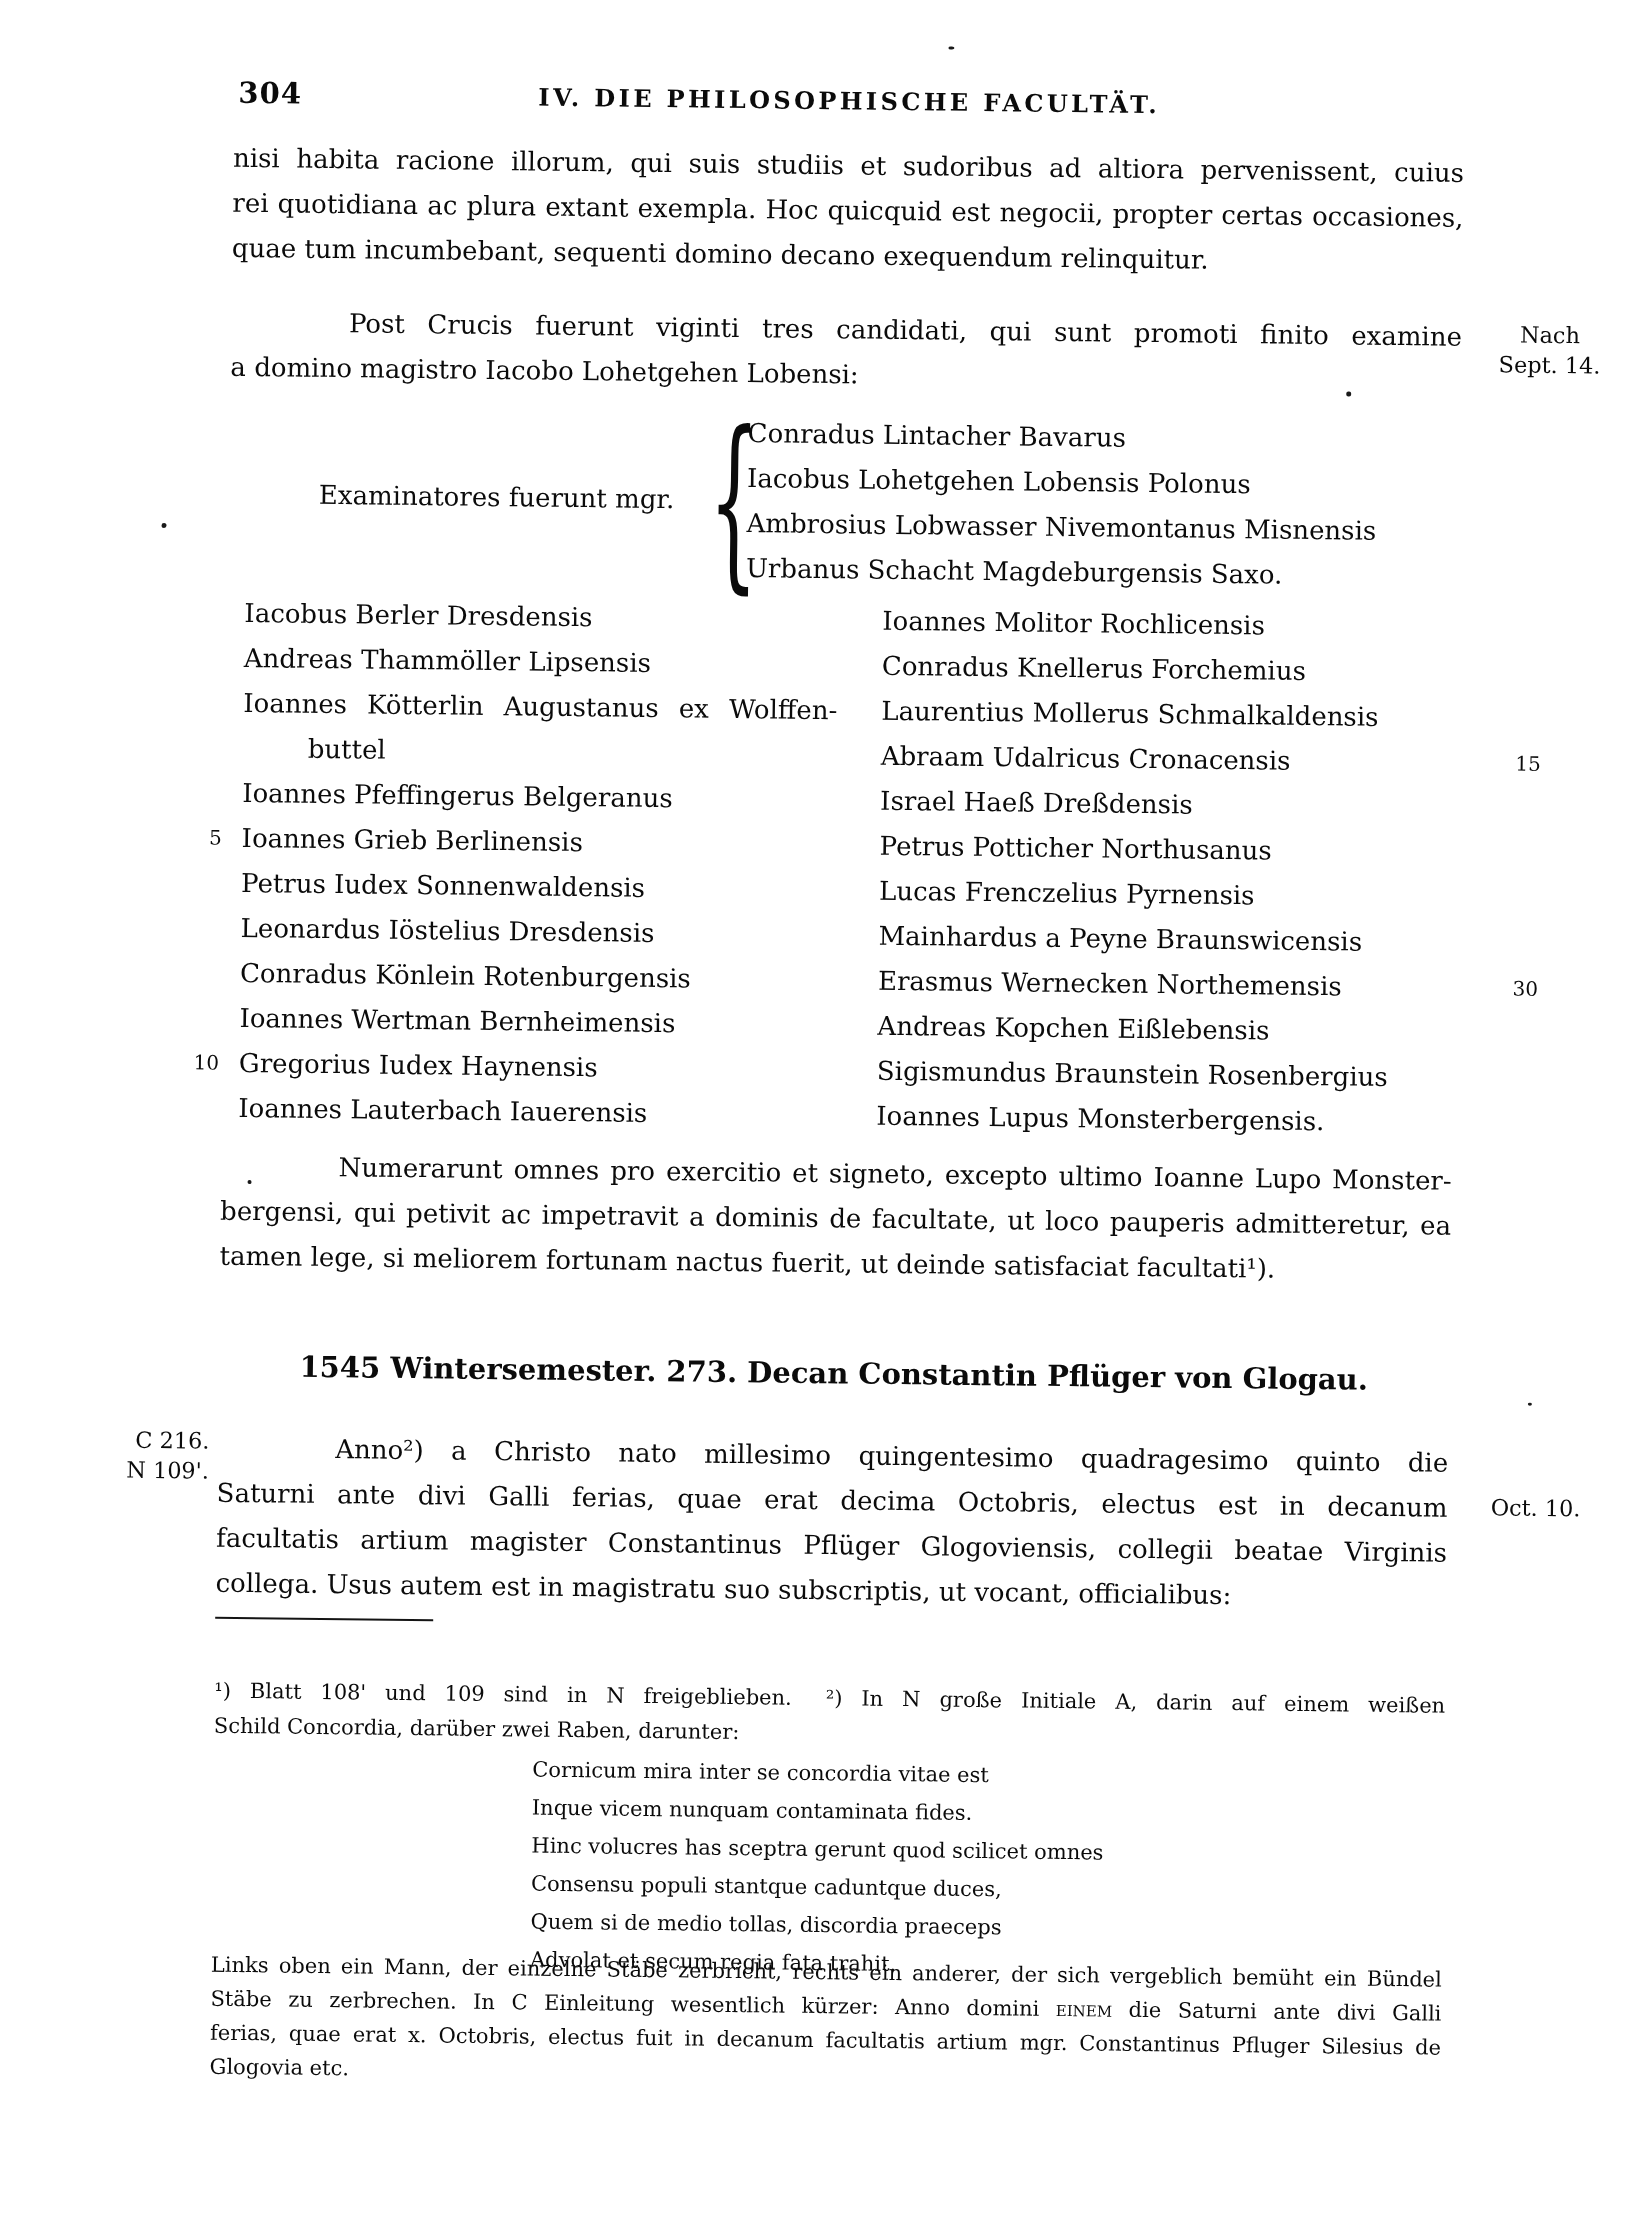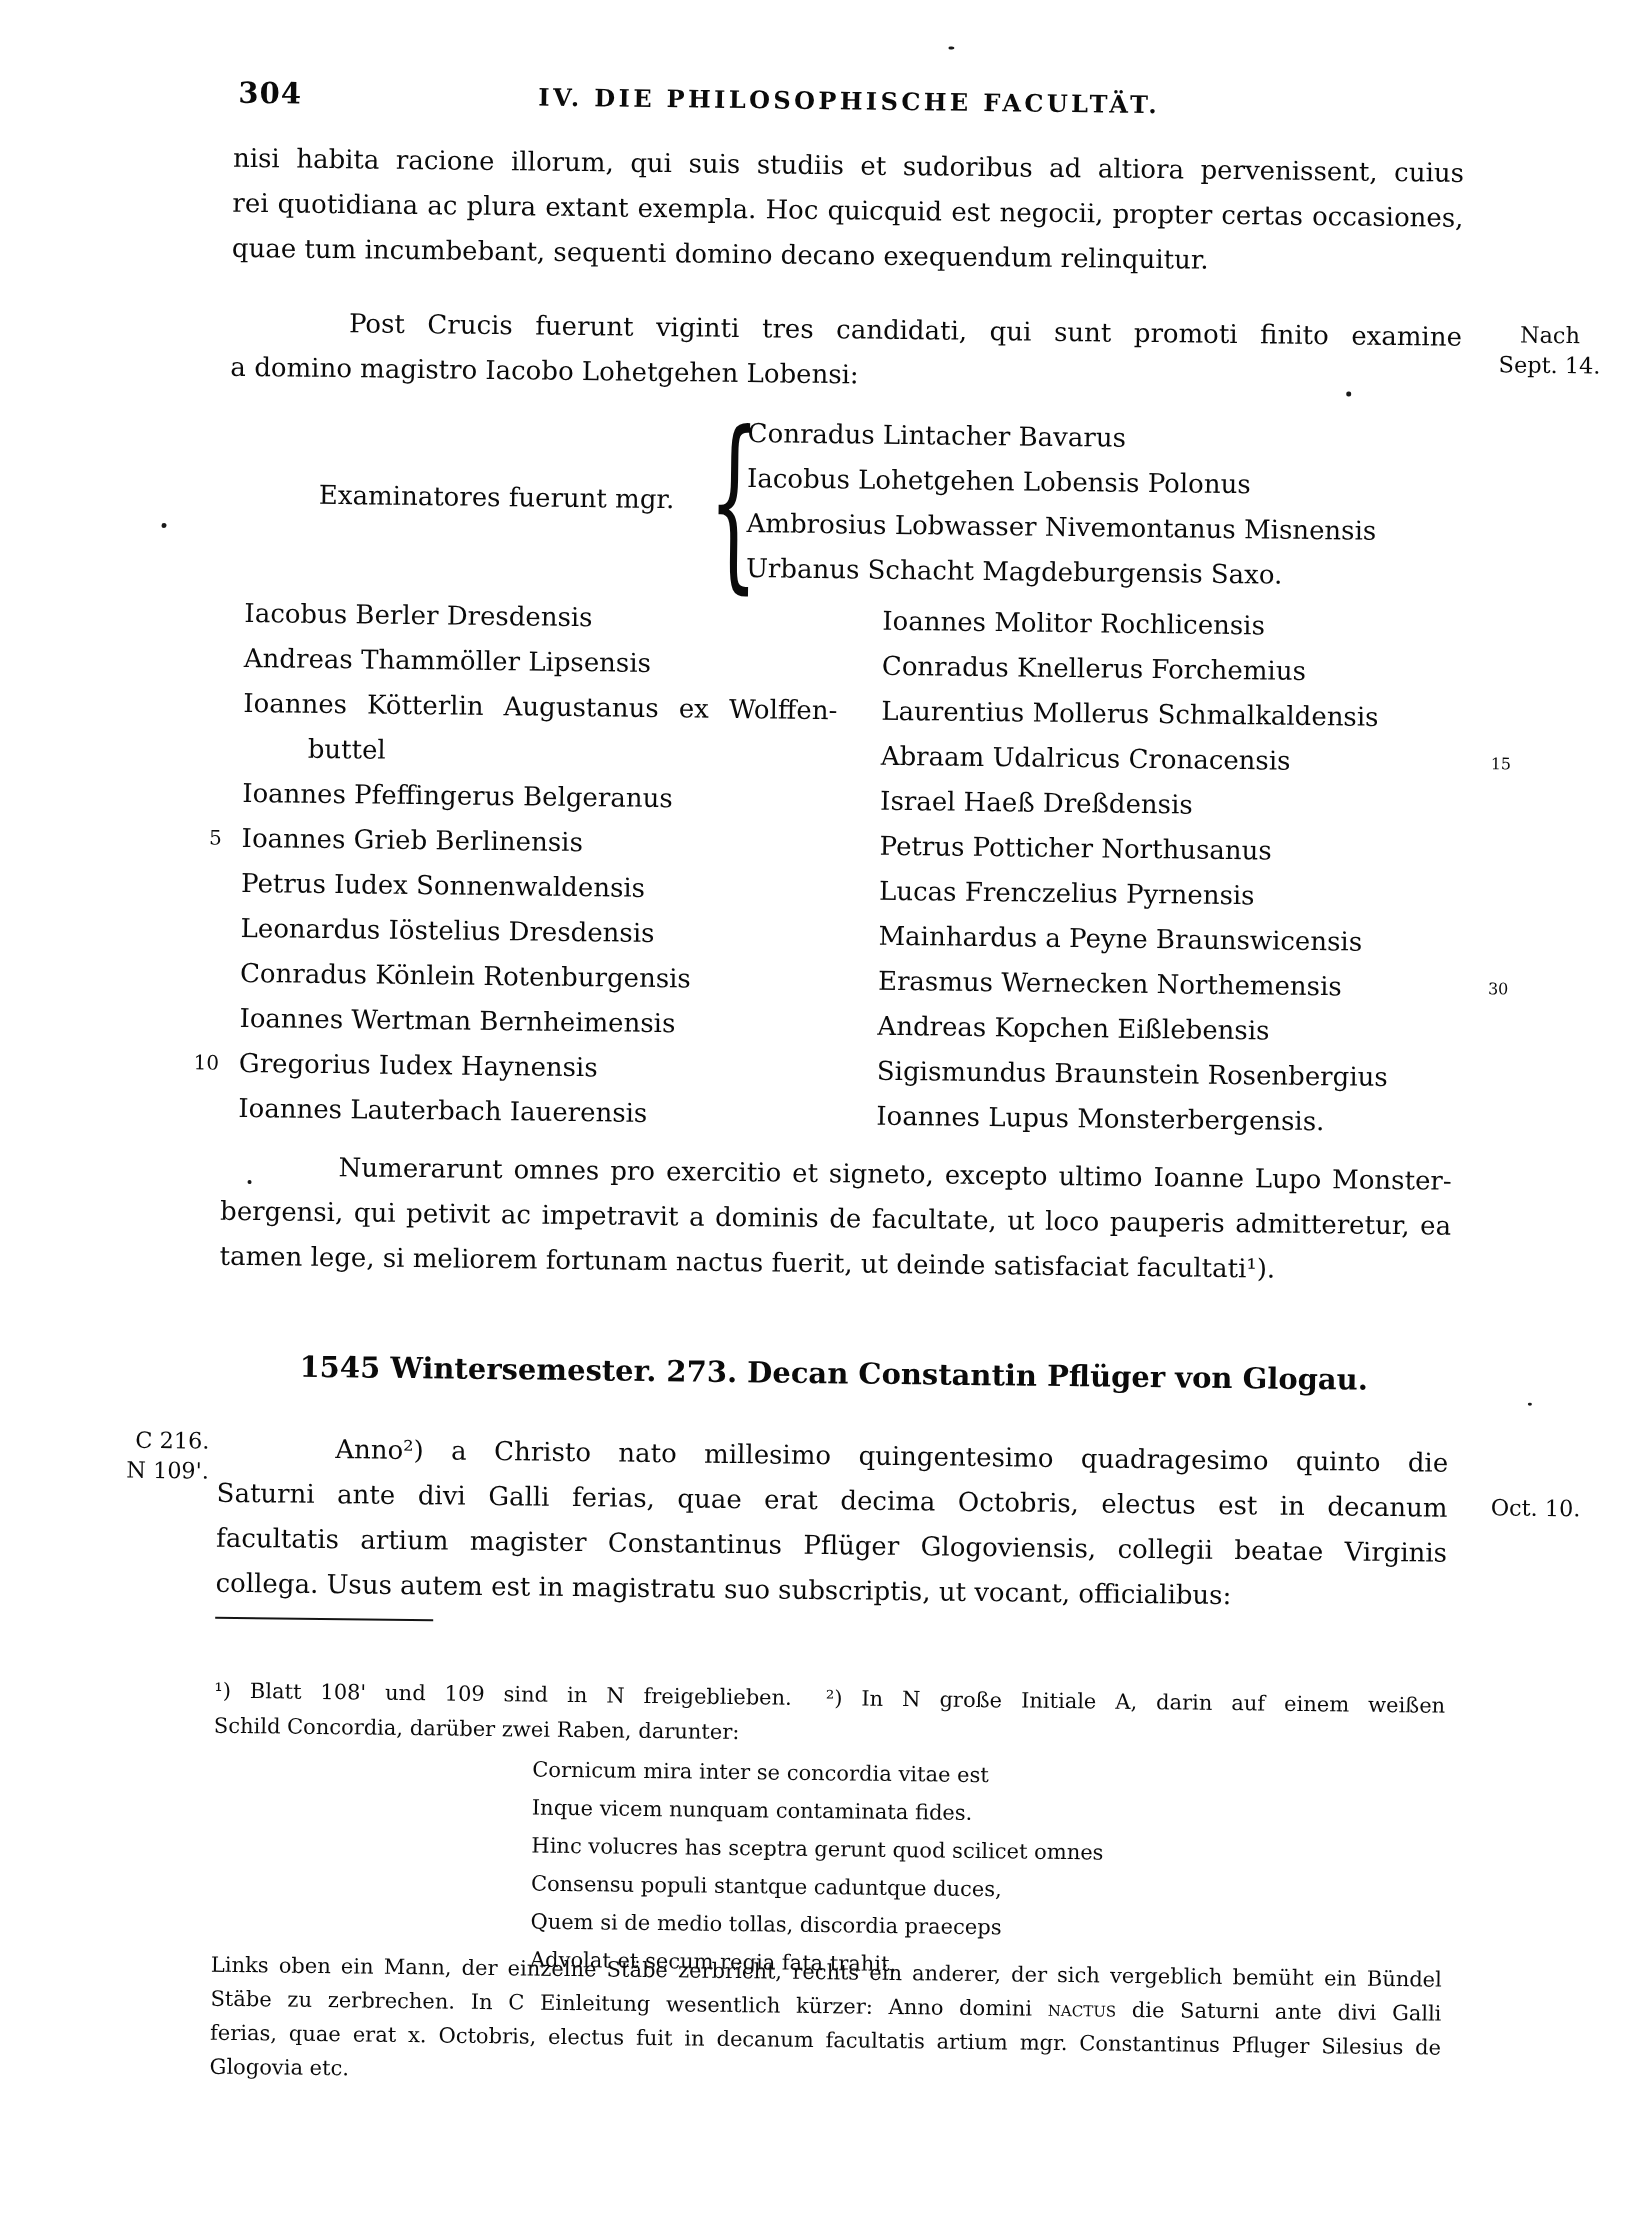--- a/index.html
+++ b/index.html
@@ -32,21 +32,21 @@
   .mnote-cn{top:1433px;left:126px;width:101px;text-align:right;line-height:30px;}
   
   .examiners{position:absolute;top:412px;left:235px;width:1231px;height:179px;}
   .exlabel{position:absolute;left:90px;top:67px;font-size:26px;line-height:45px;white-space:nowrap;}
   .brace{position:absolute;left:480px;top:-3.4px;font-size:188px;line-height:185px;transform:scaleX(0.42);transform-origin:left center;font-weight:200;}
   .exnames{position:absolute;left:518px;top:0;}
   
   .candidates{position:absolute;top:598px;left:235px;width:1231px;}
   .crow{position:relative;height:45px;font-size:26px;line-height:45px;white-space:nowrap;}
   .lnum{position:absolute;left:-32px;width:29px;text-align:right;font-size:20px;}
-  .rnum{position:absolute;left:1265px;width:50px;text-align:left;font-size:16px;}
+  .rnum{position:absolute;left:1265px;width:50px;text-align:right;font-size:20px;}
   .cl{position:absolute;left:17px;}
   .cl-wolffen{width:594px;text-align:justify;text-align-last:justify;white-space:normal;overflow:hidden;height:45px;}
   .cl-indent{left:82px;}
   .cr{position:absolute;left:655px;}
   
   .secheading{position:absolute;top:1351px;left:235px;width:1231px;margin:0;text-align:center;
     font-size:29px;line-height:45px;font-weight:bold;white-space:nowrap;}
   
   .fnrule{position:absolute;top:1624px;left:235px;width:218px;border-top:2.8px solid #141414;}
   .fnline{font-size:21px;line-height:35px;height:35px;white-space:nowrap;}
@@ -209,21 +209,21 @@
       <div class="fnline">Inque vicem nunquam contaminata fides.</div>
       <div class="fnline">Hinc volucres has sceptra gerunt quod scilicet omnes</div>
       <div class="fnline">Consensu populi stantque caduntque duces,</div>
       <div class="fnline">Quem si de medio tollas, discordia praeceps</div>
       <div class="fnline">Advolat et secum regia fata trahit.</div>
     </div>
 
     <div class="fnafter">
       <div class="fnline fnjust">Links oben ein Mann, der einzelne Stäbe zerbricht, rechts ein anderer, der sich vergeblich bemüht ein Bündel</div>
       <div class="fnline fnjust">
-        <span>Stäbe zu zerbrechen.  In C Einleitung wesentlich kürzer: Anno domini </span><span class="smallcaps">nactus</span><span> die Saturni ante divi Galli</span>
+        <span>Stäbe zu zerbrechen.  In C Einleitung wesentlich kürzer: Anno domini </span><span class="smallcaps">einem</span><span> die Saturni ante divi Galli</span>
       </div>
       <div class="fnline fnjust">ferias, quae erat x. Octobris, electus fuit in decanum facultatis artium mgr. Constantinus Pfluger Silesius de</div>
       <div class="fnline">Glogovia etc.</div>
     </div>
 
     <div class="speck" style="left:949px;top:45px;width:5.6px;height:3.4px;"></div>
     <div class="speck" style="left:168px;top:531px;width:5px;height:5px;"></div>
     <div class="speck" style="left:1351px;top:385px;width:4.5px;height:4.5px;"></div>
     <div class="speck" style="left:262px;top:1187px;width:3.9px;height:3.9px;"></div>
     <div class="speck" style="left:1545px;top:1394px;width:3.9px;height:2.8px;"></div>

